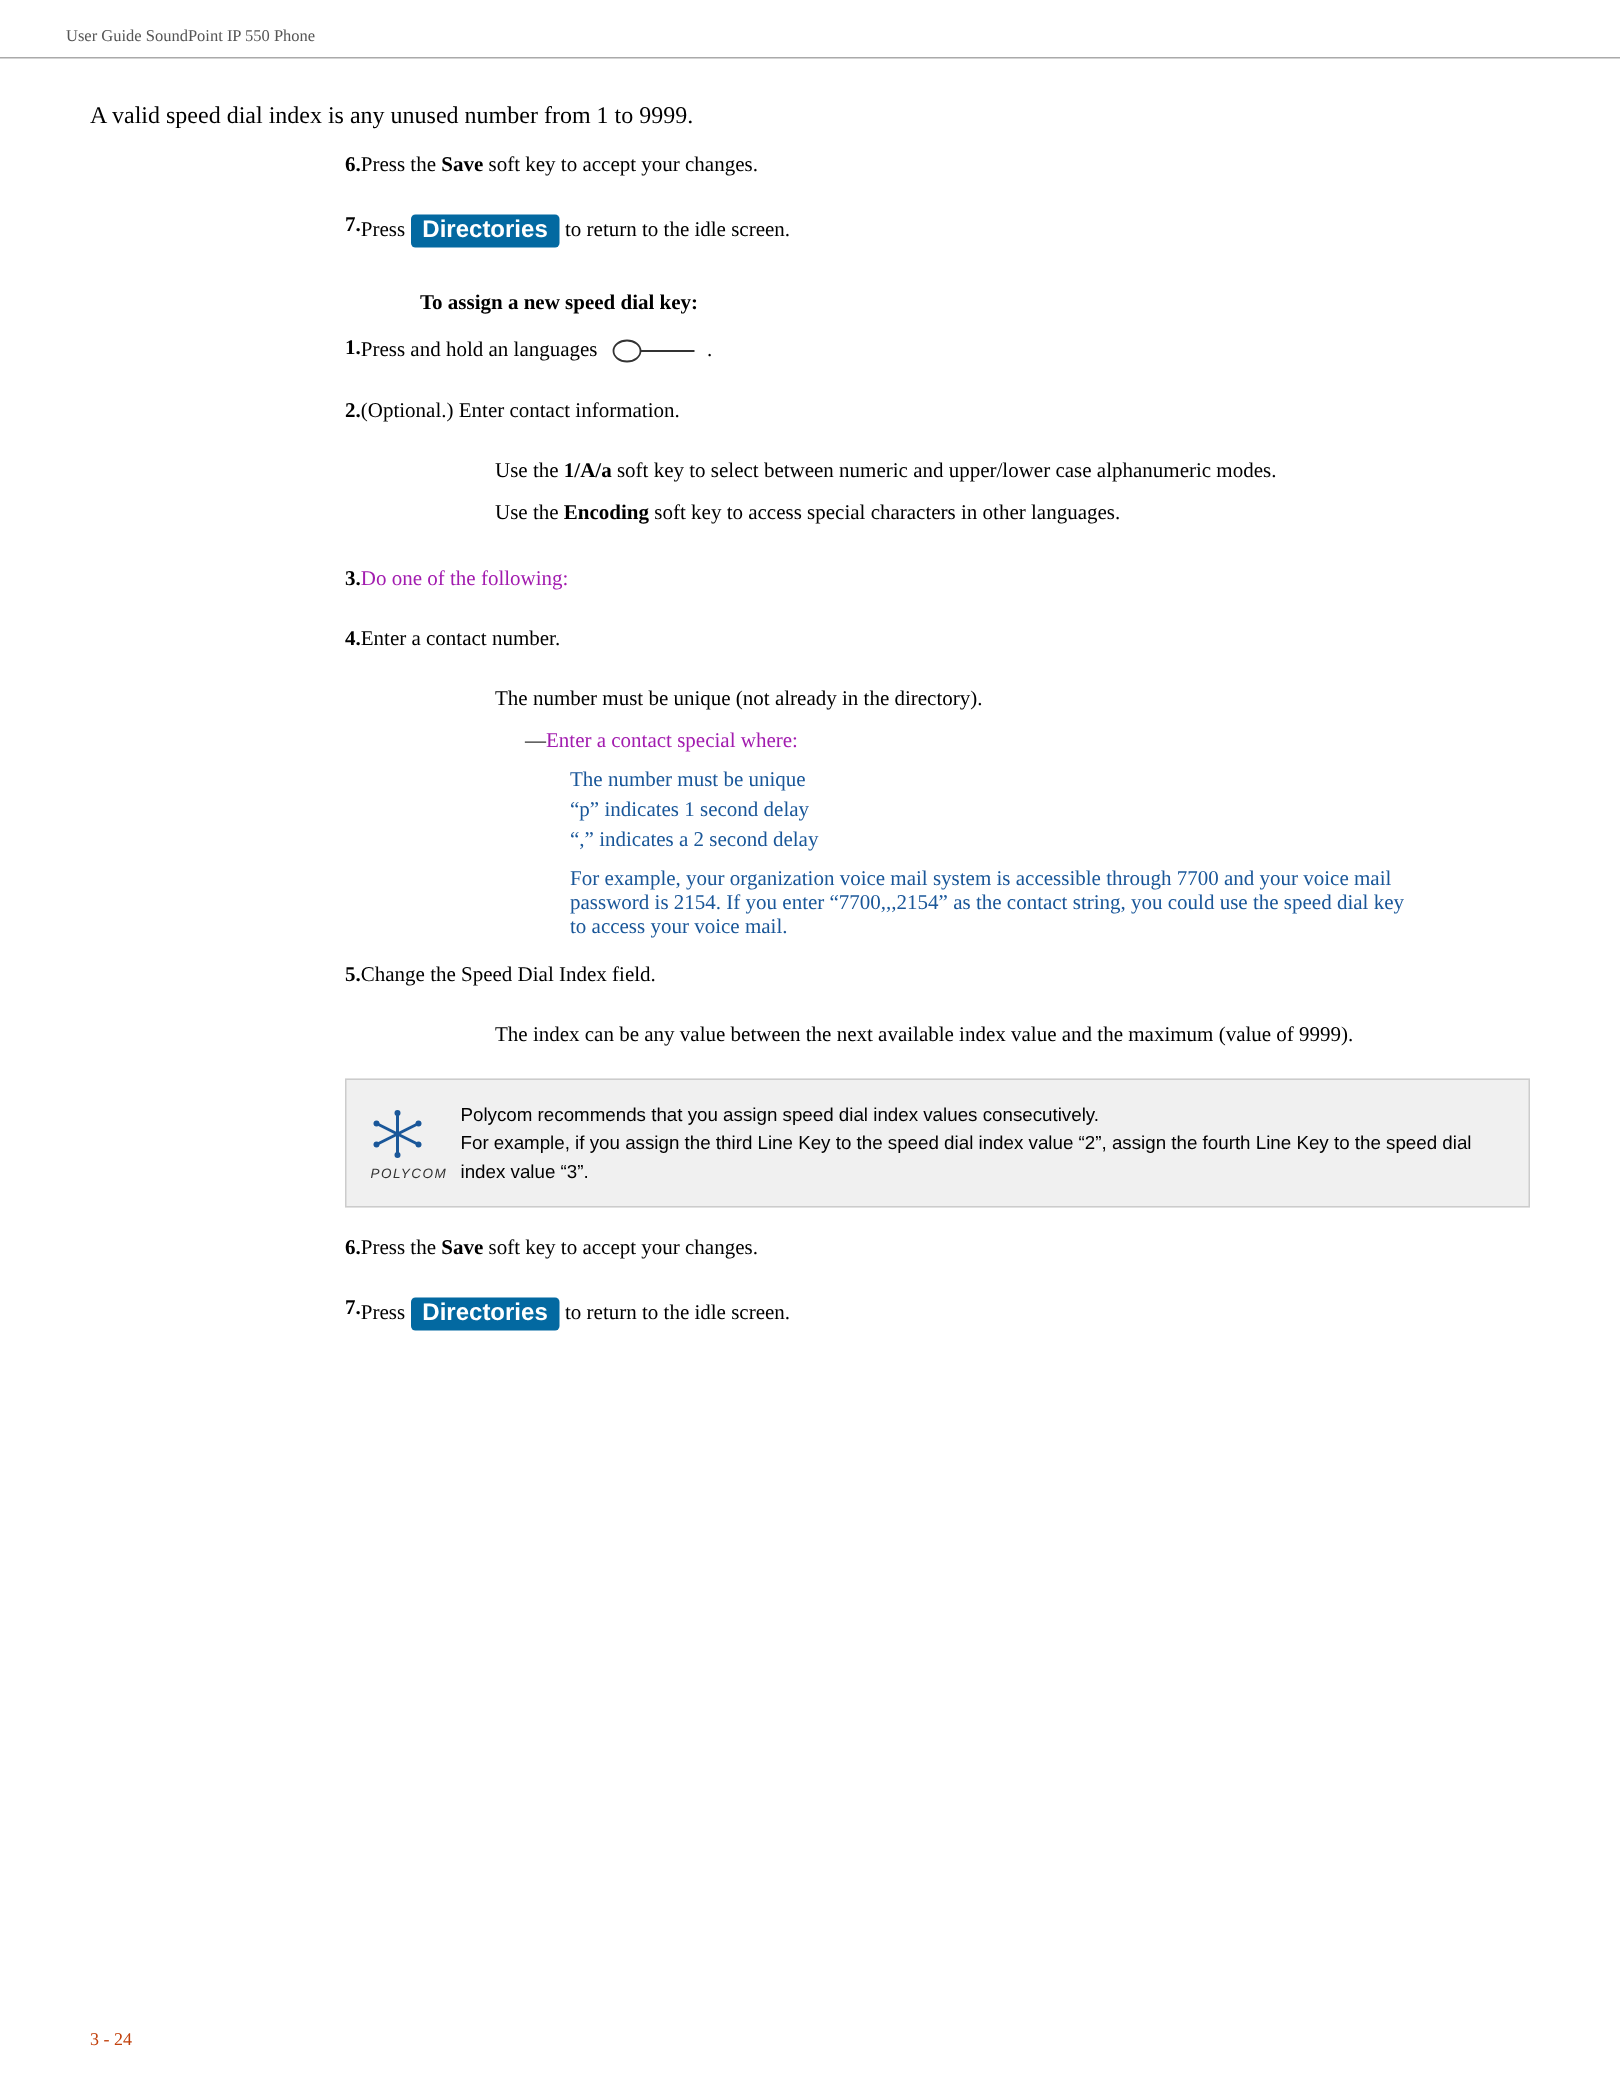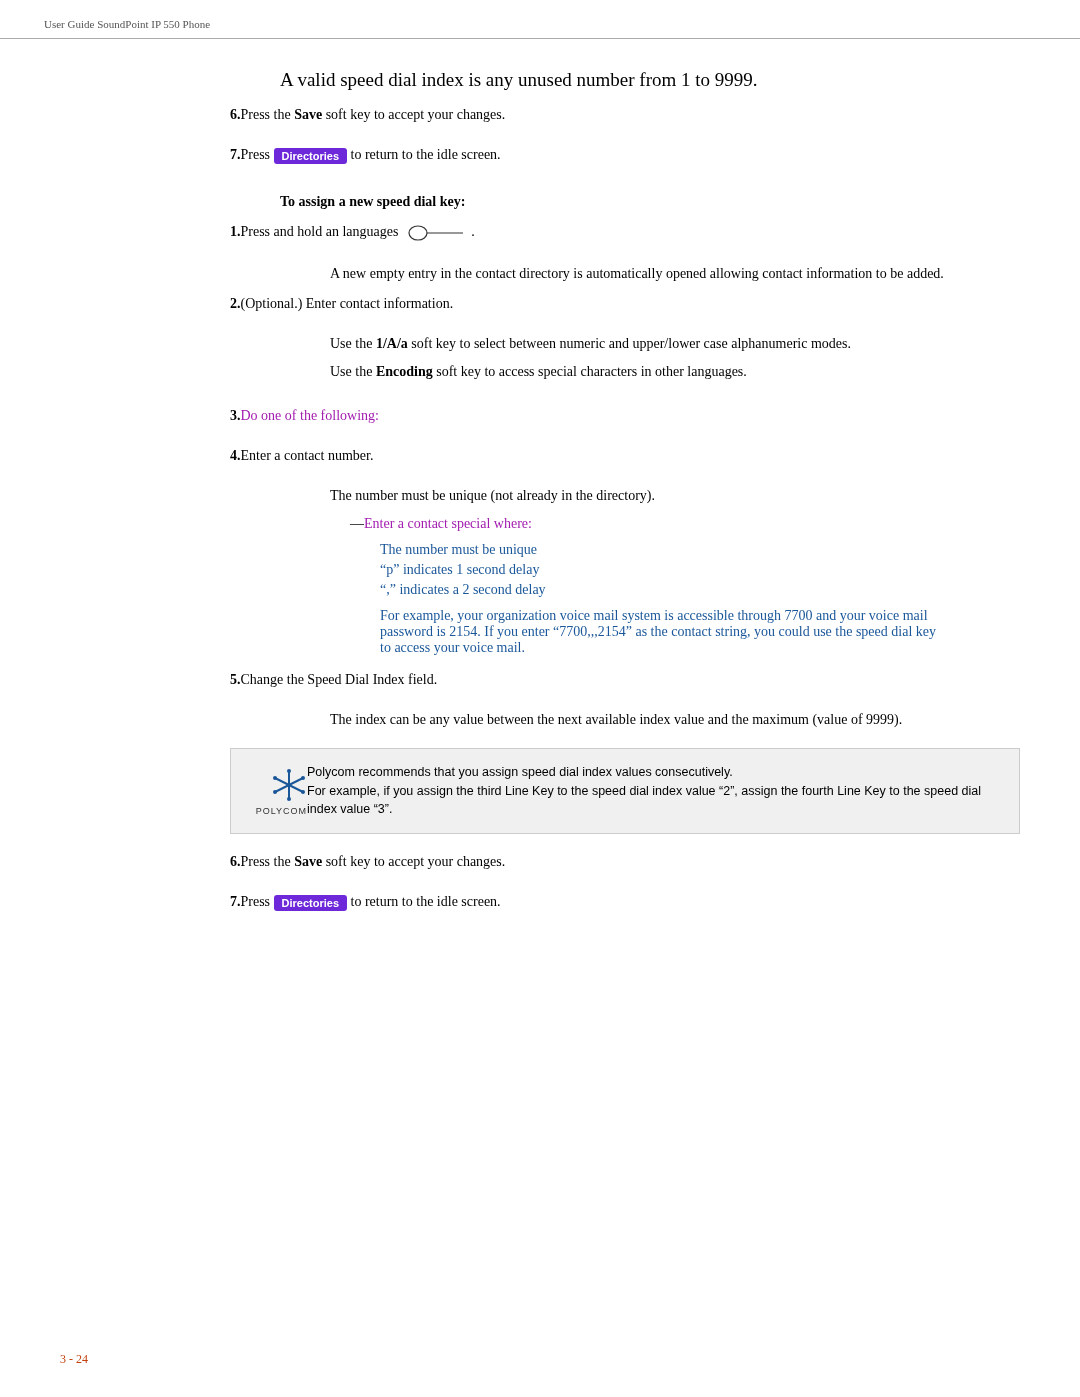--- a/index.html
+++ b/index.html
@@ -20,23 +20,22 @@
       padding: 18px 60px 8px 44px;
       border-bottom: 1px solid #aaaaaa;
       font-size: 11px;
       color: #555555;
     }
     .page-content {
       padding: 30px 60px 60px 60px;
       max-width: 1080px;
     }
     .intro-text {
-      margin-left: 220px;
       margin-bottom: 16px;
-      font-size: 19px;
+      font-size: 16px;
     }
     .step-block {
       display: flex;
       margin-bottom: 14px;
     }
     .step-number {
       font-weight: bold;
       font-size: 14px;
       min-width: 50px;
       padding-left: 170px;
@@ -44,23 +43,23 @@
     .step-content {
       flex: 1;
     }
     .step-content p {
       margin-bottom: 10px;
       font-size: 14px;
     }
     .blue-link { color: #a21caf; }
     .directories-btn {
       display: inline-block;
-      background-color: #6d28d9;
+      background-color: #0369a1;
       color: #ffffff;
-      font-size: 11px;
+      font-size: 16px;
       font-weight: bold;
       padding: 2px 8px;
       border-radius: 3px;
       font-family: Arial, sans-serif;
       vertical-align: middle;
     }
     .section-heading {
       margin-left: 220px;
       margin-bottom: 14px;
       font-weight: bold;
@@ -91,22 +90,23 @@
       background-color: #f0f0f0;
       border: 1px solid #cccccc;
       margin: 20px 0 20px 170px;
       padding: 14px 16px;
       align-items: flex-start;
     }
     .note-icon {
       min-width: 60px;
       display: flex;
       flex-direction: column;
-      align-items: flex-end;
+      align-items: flex-start;
       padding-top: 4px;
+      font-style: italic;
     }
     .polycom-logo {
       width: 36px;
       height: 36px;
     }
     .polycom-text {
       font-size: 9px;
       font-family: Arial, sans-serif;
       color: #333;
       margin-top: 3px;
@@ -187,23 +187,20 @@
           <svg width="60" height="18" viewBox="0 0 60 18">
             <ellipse cx="10" cy="9" rx="9" ry="7" fill="none" stroke="#333" stroke-width="1.2"></ellipse>
             <line x1="19" y1="9" x2="55" y2="9" stroke="#333" stroke-width="1.2"></line>
           </svg>
         </span>
         <span>.</span>
       </p>
     </div>
   </div>
 
-  <div class="sub-text" style="margin-left:270px; margin-bottom:14px;">
-    <span>A new empty entry in the contact directory is automatically opened allowing contact information to be added.</span>
-  </div>
 
   <div class="step-block">
     <div class="step-number">
       <span>2.</span>
     </div>
     <div class="step-content">
       <p>
         <span>(Optional.) Enter contact information.</span>
       </p>
     </div>

